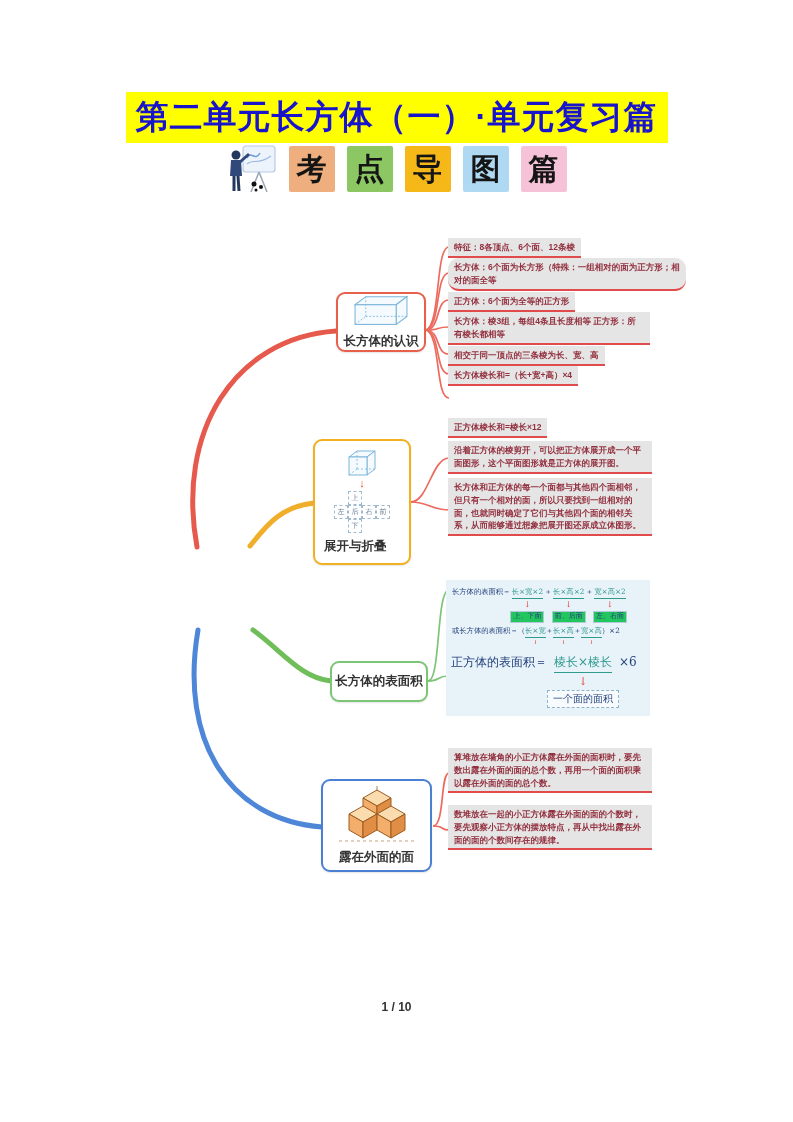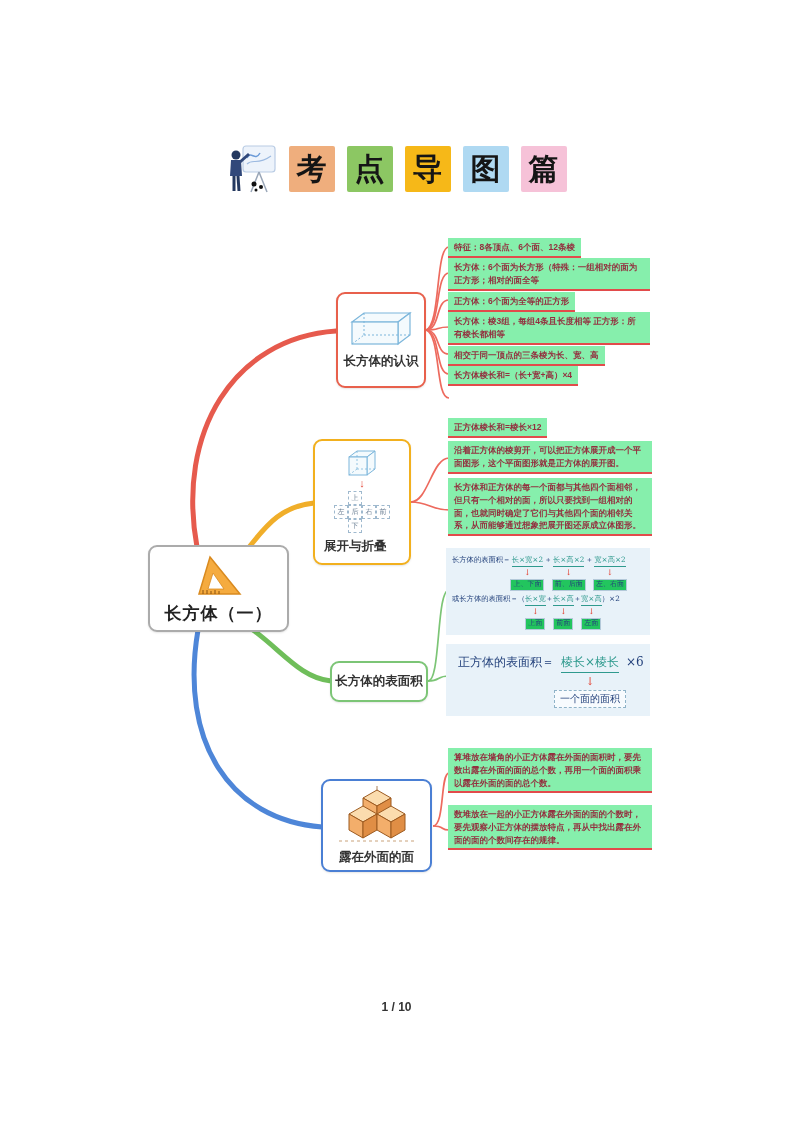--- a/index.html
+++ b/index.html
@@ -26,74 +26,75 @@
   
   .links { position:absolute; left:0; top:0; width:793px; height:1122px; pointer-events:none; }
   .node {
     position:absolute; background:#fff; border-radius:9px;
     display:flex; flex-direction:column; align-items:center; justify-content:center;
     box-shadow:0 1px 2px rgba(0,0,0,0.10); box-sizing:border-box;
   }
   .node .nlabel { font-weight:bold; color:#333; font-size:12.5px; white-space:nowrap; }
   .root-node { left:148px; top:545px; width:141px; height:87px; border:2px solid #ABABAB; gap:5px; }
   .root-node .nlabel { font-size:17px; color:#222; letter-spacing:1px; }
-  .b1-node { left:336px; top:292px; width:90px; height:96px; border:2px solid #E8604C; gap:5px; }
+  .b1-node { left:336px; top:292px; width:90px; height:60px; border:2px solid #E8604C; gap:5px; }
   .b2-node { left:313px; top:439px; width:98px; height:126px; border:2.5px solid #F2B01E; gap:2px; }
   .b2-node .nlabel { align-self:flex-start; padding-left:9px; margin-top:3px; }
   .b3-node { left:330px; top:661px; width:98px; height:41px; border:2px solid #7CC576; }
   .b4-node { left:321px; top:779px; width:111px; height:93px; border:2px solid #4A7FD4; gap:3px; }
   .down-arrow { color:#E3493B; font-size:11px; line-height:1; font-weight:bold; }
   
   .net { position:relative; width:56px; height:42px; }
   .net .sq {
     position:absolute; width:14px; height:14px; box-sizing:border-box;
     border:1px dashed #9FB9CE; display:flex; align-items:center; justify-content:center;
     font-size:7px; color:#6B7F94;
   }
   
   .leaf {
-    position:absolute; left:448px; background:#86efac; color:#93303F;
+    position:absolute; left:448px; background:#e5e5e5; color:#93303F;
     font-weight:bold; font-size:8.5px; line-height:1.5; padding:3px 6px 2px 6px;
     border-bottom:2px solid #E24B4B; box-sizing:border-box;
   }
   .leaf.one { white-space:nowrap; }
   
   .fbox {
     position:absolute; left:446px; width:204px; background:#E8F2F9;
     box-sizing:border-box; padding:7px 5px 5px 6px;
     font-family:"DejaVu Serif", serif; color:#24427C;
   }
   .frow { display:flex; align-items:flex-start; font-size:7.3px; line-height:1.4; }
   .frow + .frow { margin-top:3px; }
   .seg { display:flex; flex-direction:column; align-items:center; }
   .seg .t { white-space:nowrap; }
   .seg.term > .t { color:#2F9A8E; border-bottom:1px solid #2F9A8E; padding-bottom:1px; }
   .seg .arrow { color:#E3493B; font-size:8px; line-height:1; margin-top:2px; }
   .seg .lbl {
     margin-top:2px; border:1px solid #B3C9D9; padding:0 2px; white-space:nowrap;
     color:#24427C; font-size:7px; background:#22c55e;
   }
-  .fbox2 { padding:10px 6px 8px 12px; }
+  .fbox2 { padding:10px 6px 8px 5px; }
   .cube-frow { font-size:12px; align-items:flex-start; }
   .cube-frow .arrow { font-size:11px; margin-top:3px; }
   .cube-frow .lbl {
     margin-top:3px; border:1px dashed #8FB3C8; background:#F7FBFE;
     font-size:10px; padding:1px 5px; white-space:nowrap; color:#24427C;text-align:right;
   }
   
   .pageno {
     position:absolute; top:1000px; left:0; width:100%; text-align:center;
     font-size:12px; color:#333; font-weight:bold;
   }
 </style>
 </head>
 <body>
 
 <div class="page">
 
+  <div class="title">第二单元长方体（一）·单元复习篇</div>
 
   <div class="banner">
     <svg width="50" height="54" viewBox="0 0 50 54">
       <rect x="16" y="4" width="32" height="26" rx="3" fill="#EDF3FB" stroke="#B9CCE4" stroke-width="1.2"></rect>
       <path d="M20 16 C24 8 28 20 33 11" fill="none" stroke="#6C9BD8" stroke-width="1.5"></path>
       <path d="M20 22 C26 16 30 24 44 14" fill="none" stroke="#9BB9E0" stroke-width="1.2"></path>
       <line x1="32" y1="30" x2="24" y2="50" stroke="#9AA7B8" stroke-width="1.5"></line>
       <line x1="32" y1="30" x2="40" y2="50" stroke="#9AA7B8" stroke-width="1.5"></line>
       <circle cx="9" cy="13" r="4.5" fill="#24385F"></circle>
       <path d="M4 18 L14 18 L15 34 L3 34 Z" fill="#31487A"></path>
@@ -139,32 +140,20 @@
     <path d="M 411 502 C 428 502 432 458 449 458" fill="none" stroke="#ED6A5E" stroke-width="1.7"></path>
     <path d="M 411 502 C 428 502 432 510 449 510" fill="none" stroke="#ED6A5E" stroke-width="1.7"></path>
 
     <path d="M 428 681 C 441 681 436 590 449 590" fill="none" stroke="#7CC576" stroke-width="1.7"></path>
     <path d="M 428 681 C 441 681 436 676 449 676" fill="none" stroke="#7CC576" stroke-width="1.7"></path>
 
     <path d="M 433 826 C 445 826 440 773 449 773" fill="none" stroke="#ED6A5E" stroke-width="1.7"></path>
     <path d="M 433 826 C 445 826 440 830 449 830" fill="none" stroke="#ED6A5E" stroke-width="1.7"></path>
   </svg>
 
-  <div class="node root-node">
-    <svg width="46" height="44" viewBox="0 0 46 44">
-      <polygon points="14,4 44,41 3,41" fill="#F5AB3F" stroke="#D98A1F" stroke-width="1.5"></polygon>
-      <polygon points="17,20 28,36 12,36" fill="#FFFFFF" stroke="#D98A1F" stroke-width="0.8"></polygon>
-      <line x1="7" y1="41" x2="7" y2="37" stroke="#8A5210" stroke-width="1"></line>
-      <line x1="11" y1="41" x2="11" y2="37" stroke="#8A5210" stroke-width="1"></line>
-      <line x1="15" y1="41" x2="15" y2="38" stroke="#8A5210" stroke-width="1"></line>
-      <line x1="19" y1="41" x2="19" y2="37" stroke="#8A5210" stroke-width="1"></line>
-      <line x1="23" y1="41" x2="23" y2="38" stroke="#8A5210" stroke-width="1"></line>
-    </svg>
-    <div class="nlabel">长方体（一）</div>
-  </div>
 
   <div class="node b1-node">
     <svg width="64" height="38" viewBox="0 0 64 38">
       <polygon points="3,12 15,3 61,3 49,12" fill="#F4FAFD" stroke="#7CB6DB" stroke-width="1.2"></polygon>
       <polygon points="49,12 61,3 61,25 49,34" fill="#F4FAFD" stroke="#7CB6DB" stroke-width="1.2"></polygon>
       <rect x="3" y="12" width="46" height="22" fill="#F4FAFD" stroke="#7CB6DB" stroke-width="1.2"></rect>
       <line x1="3" y1="34" x2="15" y2="25" stroke="#7CB6DB" stroke-width="1" stroke-dasharray="2,2"></line>
       <line x1="15" y1="25" x2="61" y2="25" stroke="#7CB6DB" stroke-width="1" stroke-dasharray="2,2"></line>
       <line x1="15" y1="25" x2="15" y2="3" stroke="#7CB6DB" stroke-width="1" stroke-dasharray="2,2"></line>
     </svg>
@@ -209,31 +198,31 @@
         <polygon points="26,36 40,28 40,44 26,52" fill="#E08E45"></polygon>
         <polygon points="54,20 68,28 54,36 40,28" fill="#FBDCAE"></polygon>
         <polygon points="40,28 54,36 54,52 40,44" fill="#F3AE6B"></polygon>
         <polygon points="54,36 68,28 68,44 54,52" fill="#E08E45"></polygon>
       </g>
     </svg>
     <div class="nlabel">露在外面的面</div>
   </div>
 
   <div class="leaf one" style="top:238px;">特征：8各顶点、6个面、12条棱</div>
-  <div class="leaf" style="top:258px; width:202px;">长方体：6个面为长方形（特殊：一组相对的面为正方形；相对的面全等</div>
+  <div class="leaf" style="top:258px; width:238px;border-radius:11px;">长方体：6个面为长方形（特殊：一组相对的面为正方形；相对的面全等</div>
   <div class="leaf one" style="top:292px;">正方体：6个面为全等的正方形</div>
   <div class="leaf" style="top:312px; width:202px;">长方体：棱3组，每组4条且长度相等 正方形：所有棱长都相等</div>
   <div class="leaf one" style="top:346px;">相交于同一顶点的三条棱为长、宽、高</div>
   <div class="leaf one" style="top:366px;">长方体棱长和=（长+宽+高）×4</div>
   <div class="leaf one" style="top:390px;margin-top:28px;">正方体棱长和=棱长×12</div>
 
   <div class="leaf" style="top:441px; width:204px;">沿着正方体的棱剪开，可以把正方体展开成一个平面图形，这个平面图形就是正方体的展开图。</div>
   <div class="leaf" style="top:478px; width:204px;">长方体和正方体的每一个面都与其他四个面相邻，但只有一个相对的面，所以只要找到一组相对的面，也就同时确定了它们与其他四个面的相邻关系，从而能够通过想象把展开图还原成立体图形。</div>
 
-  <div class="fbox" style="top:548px;">
+  <div class="fbox" style="top:580px;">
     <div class="frow">
         <span class="seg">
           <span class="t">长方体的表面积＝</span>
         </span>
         <span class="seg term">
           <span class="t">长×宽×2</span>
           <span class="arrow">↓</span>
           <span class="lbl">上、下面</span>
         </span>
         <span class="seg">

